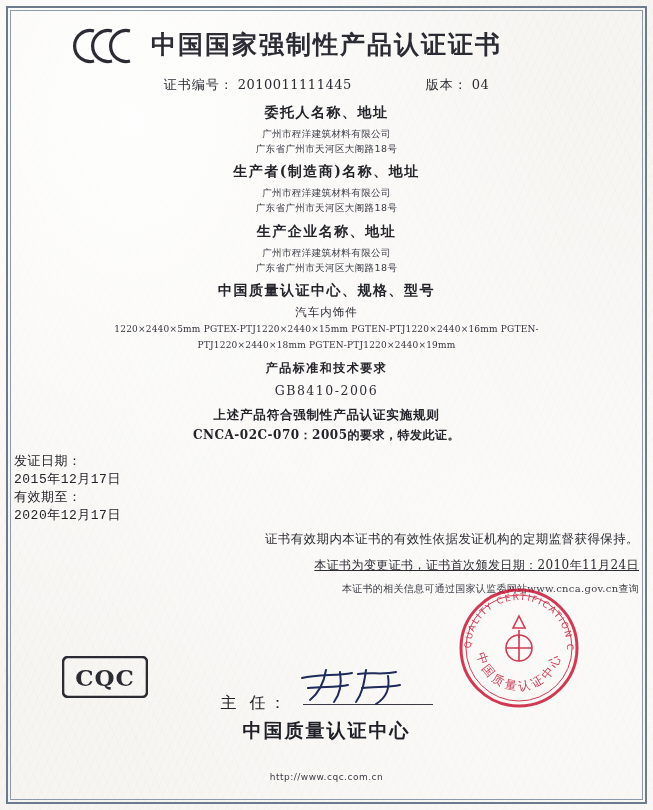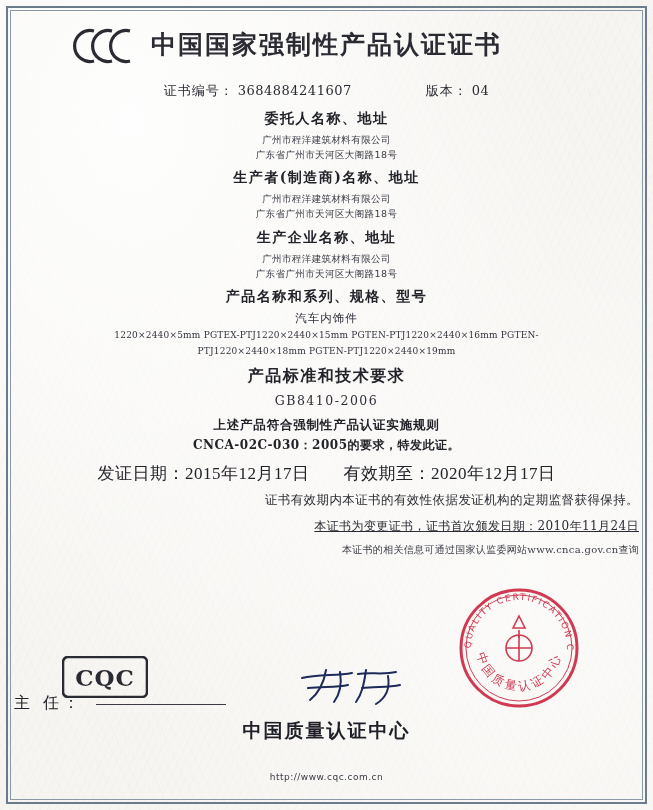--- a/index.html
+++ b/index.html
@@ -62,21 +62,21 @@
     text-align: center;
     font-family: "DejaVu Serif", serif;
     font-size: 25px;
     font-weight: bold;
     letter-spacing: 2px;
     color: #2b2b33;
   }
 
   
   .numrow {
-    margin-top: 6px;
+    margin-top: 0;
     display: flex;
     justify-content: center;
     align-items: baseline;
     font-family: "DejaVu Serif", serif;
     font-size: 13px;
     color: #2b2b33;
   }
   .numrow .label { letter-spacing: 1px; }
   .numrow .value { margin-left: 4px; letter-spacing: 0.5px; }
   .numrow .gap { display: inline-block; width: 74px; }
@@ -115,21 +115,21 @@
     font-family: "DejaVu Serif", serif;
     font-size: 11.5px;
     color: #2e2e38;
     letter-spacing: 1px;
     margin-bottom: 2px;
     text-align: center;
   }
 
   .std-title {
     font-family: "DejaVu Serif", serif;
-    font-size: 16px;
+    font-size: 12px;
     font-weight: bold;
     letter-spacing: 1.5px;
     color: #23232a;
     margin-top: 2px;
   }
   .std-value {
     font-family: "DejaVu Serif", serif;
     font-size: 12.5px;
     color: #2e2e38;
     letter-spacing: 1.5px;
@@ -151,23 +151,24 @@
     color: #23232a;
     letter-spacing: 0.5px;
     margin-top: 3px;
   }
 
   .dates {
     display: flex;
     justify-content: center;
     align-items: baseline;
     margin-top: 8px;
-    font-family: Liberation Serif, serif;
-    font-size: 17px;
-    color: #23232a;
+    font-family: Liberation Mono, monospace;
+    font-size: 13px;
+    color: #23232a;
+    flex-direction: column;
   }
   .dates .seg { white-space: nowrap; letter-spacing: 0.5px; }
   .dates .spacer { display: inline-block; width: 34px; }
 
   .notes {
     margin-top: 7px;
     font-family: "DejaVu Serif", serif;
     color: #2b2b33;
     text-align: right;
   }
@@ -186,20 +187,21 @@
     position: absolute;
     left: 48px;
     bottom: 98px;
     width: 62px;
     height: 42px;
   }
   .sig-row {
     position: absolute;
     left: 0; right: 0;
     bottom: 82px;
+    text-align: center;
     font-family: "DejaVu Serif", serif;
     font-size: 16px;
     letter-spacing: 4px;
     color: #23232a;
   }
   .sig-underline {
     display: inline-block;
     width: 130px;
     border-bottom: 1px solid #3a3a45;
     margin-left: 4px;
@@ -274,21 +276,21 @@
             <path d="M46 9 A15.5 15.5 0 1 0 46 39"></path>
             <path d="M64 9 A15.5 15.5 0 1 0 64 39"></path>
           </g>
         </svg>
       </div>
       <div class="main-title">中国国家强制性产品认证证书</div>
     </div>
 
     <div class="numrow">
       <span class="label">证书编号：</span>
-      <span class="value">3684884241607</span>
+      <span class="value">2010011111445</span>
       <span class="gap"></span>
       <span class="label">版本：</span>
       <span class="value">04</span>
     </div>
 
     <div class="blocks">
 
       <div class="block">
         <div class="block-title">委托人名称、地址</div>
         <div class="block-line">广州市程洋建筑材料有限公司</div>
@@ -301,31 +303,31 @@
         <div class="block-line">广东省广州市天河区大阁路18号</div>
       </div>
 
       <div class="block">
         <div class="block-title">生产企业名称、地址</div>
         <div class="block-line">广州市程洋建筑材料有限公司</div>
         <div class="block-line">广东省广州市天河区大阁路18号</div>
       </div>
 
       <div class="block">
-        <div class="block-title">产品名称和系列、规格、型号</div>
+        <div class="block-title">中国质量认证中心、规格、型号</div>
         <div class="prod-name">汽车内饰件</div>
         <div class="prod-lines">1220×2440×5mm PGTEX-PTJ1220×2440×15mm PGTEN-PTJ1220×2440×16mm PGTEN-</div>
         <div class="prod-lines">PTJ1220×2440×18mm PGTEN-PTJ1220×2440×19mm</div>
       </div>
 
       <div class="std-title">产品标准和技术要求</div>
       <div class="std-value">GB8410-2006</div>
 
       <div class="rule-line">上述产品符合强制性产品认证实施规则</div>
-      <div class="rule-line2">CNCA-02C-030：2005的要求，特发此证。</div>
+      <div class="rule-line2">CNCA-02C-070：2005的要求，特发此证。</div>
 
       <div class="dates">
         <span class="seg">发证日期：</span>
         <span class="seg">2015年12月17日</span>
         <span class="spacer"></span>
         <span class="seg">有效期至：</span>
         <span class="seg">2020年12月17日</span>
       </div>
 
       <div class="notes">

